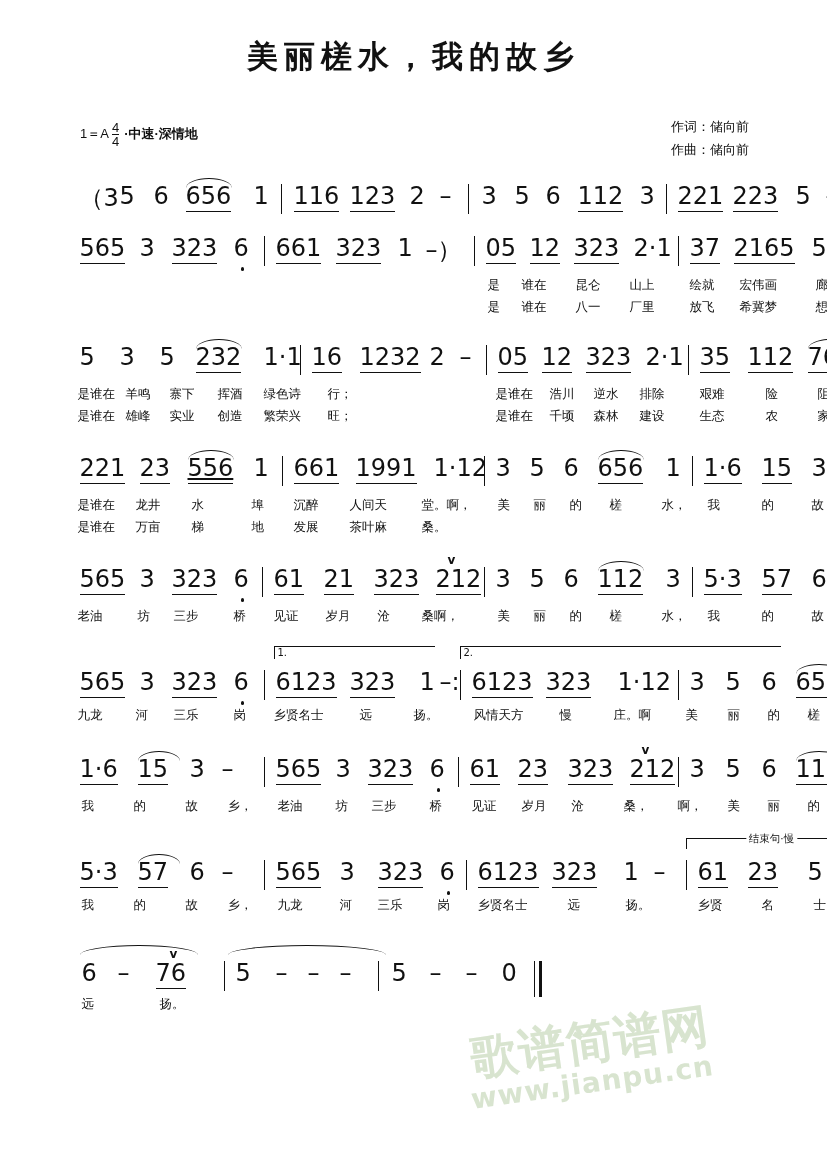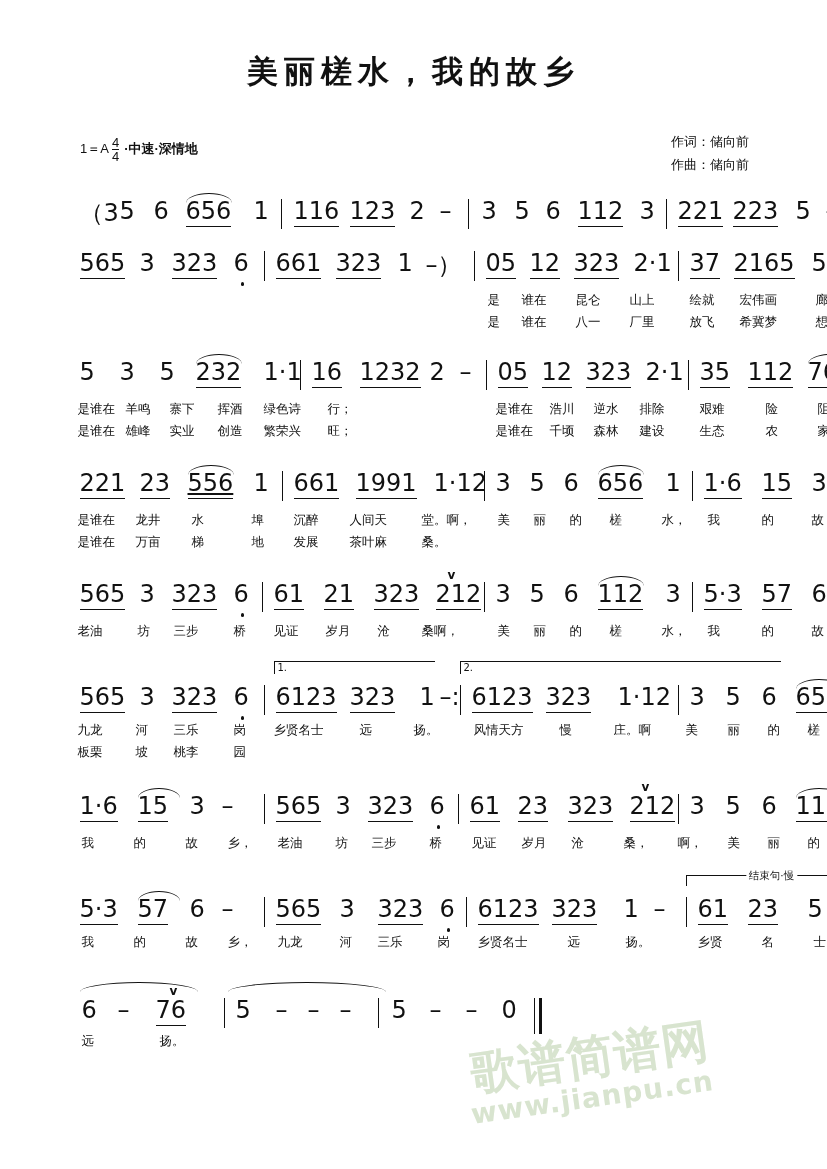--- a/index.html
+++ b/index.html
@@ -21,21 +21,21 @@
     height: 1169px;
     box-sizing: border-box;
     padding: 0;
   }
   
   .title {
     text-align: center;
     font-size: 31px;
     font-weight: bold;
     letter-spacing: 6px;
-    margin-top: 51px;
+    margin-top: 36px;
     font-family: "DejaVu Sans", sans-serif;
   }
   
   .meta-row {
     position: relative;
     margin-top: 42px;
     height: 56px;
   }
   .key-block {
     position: absolute;
@@ -458,26 +458,20 @@
       <span class="l" style="left:336px;">扬。</span>
       <span class="l" style="left:396px;">风情天方</span>
       <span class="l" style="left:482px;">慢</span>
       <span class="l" style="left:536px;">庄。啊</span>
       <span class="l" style="left:608px;">美</span>
       <span class="l" style="left:650px;">丽</span>
       <span class="l" style="left:690px;">的</span>
       <span class="l" style="left:730px;">槎</span>
 
     </div>
-    <div class="lyr">
-      <span class="l" style="left:0px;">板栗</span>
-      <span class="l" style="left:58px;">坡</span>
-      <span class="l" style="left:96px;">桃李</span>
-      <span class="l" style="left:156px;">园</span>
-    </div>
   </div>
 
   <div class="system" style="margin-top:26px;">
     <div class="notes">
       <span class="n u1" style="left:2px;">1·6</span>
       <span class="n u1" style="left:60px;">15</span>
       <span class="slur" style="left:60px; top:-4px; width:42px;"></span>
       <span class="n" style="left:112px;">3</span>
       <span class="n" style="left:144px;">–</span>
       <div class="bar" style="left:186px;"></div>

